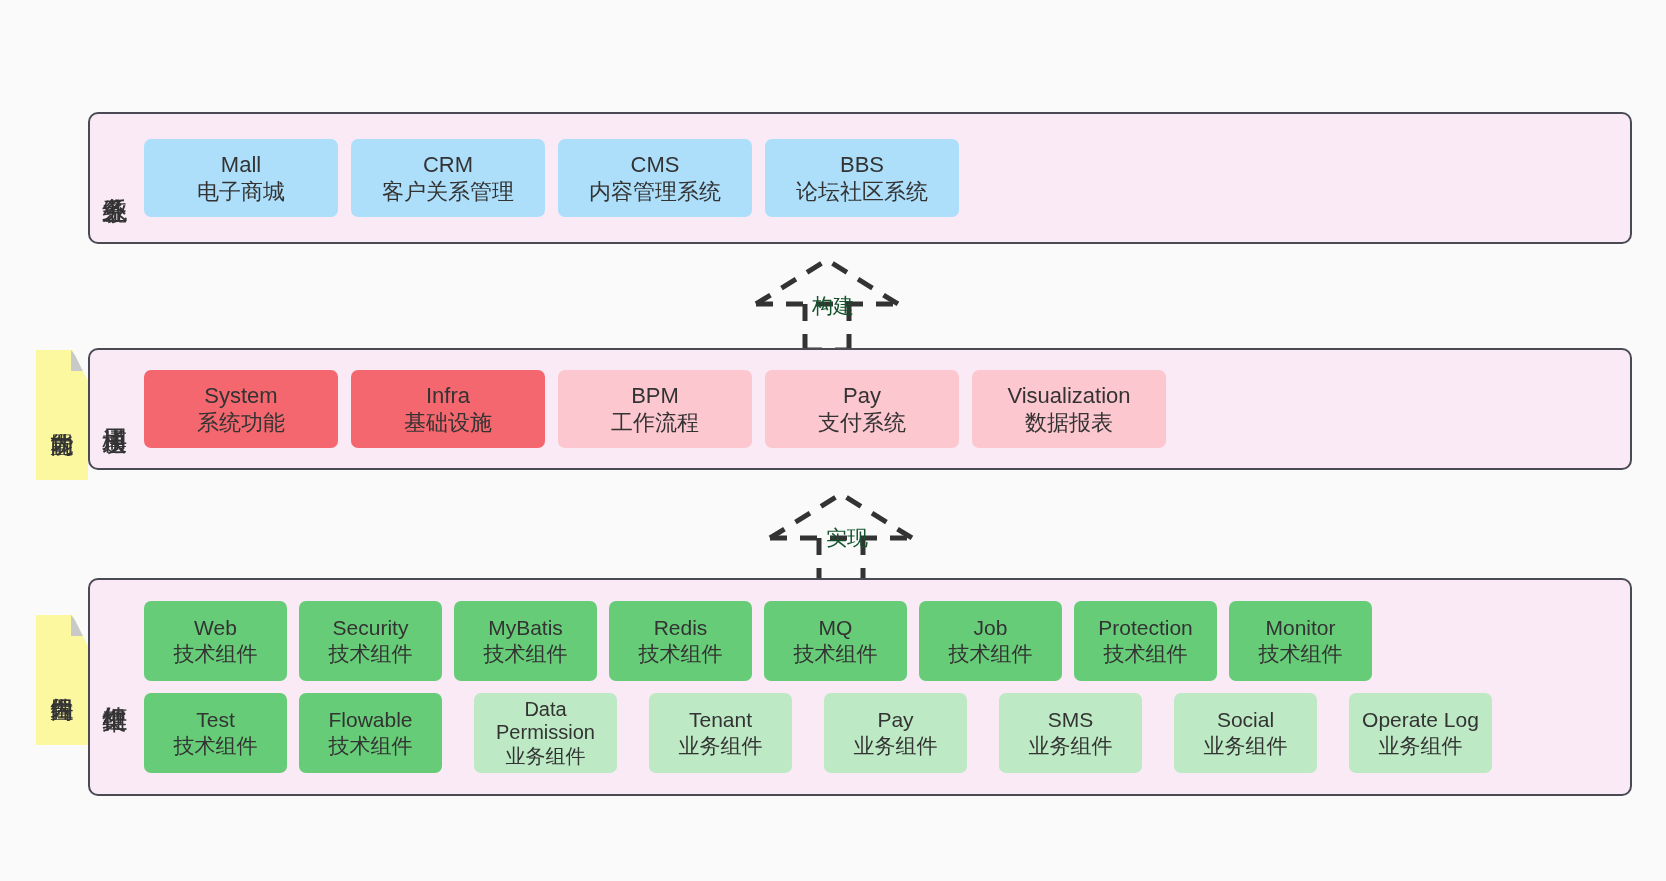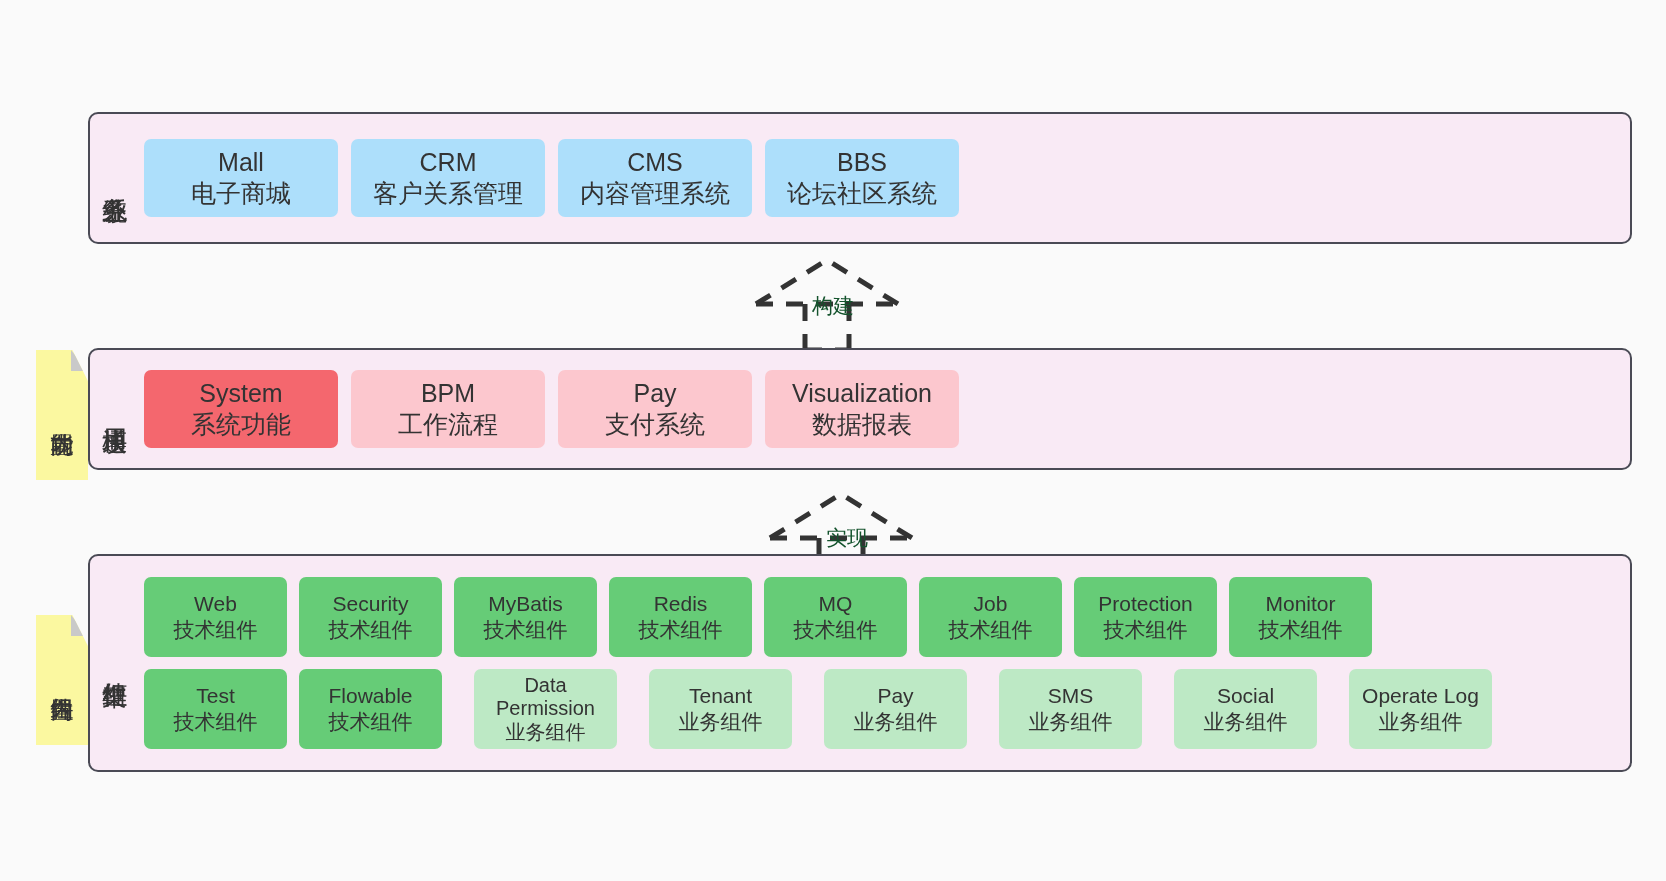--- a/index.html
+++ b/index.html
@@ -59,21 +59,21 @@
 
   
   .card {
     box-sizing: border-box;
     border-radius: 7px;
     display: flex;
     flex-direction: column;
     align-items: center;
     justify-content: center;
     text-align: center;
-    font-size: 25px;
+    font-size: 22px;
     line-height: 1.25;
     color: #333333;
     padding: 4px 6px;
   }
   .card .l1 { display:block; }
   .card .l2 { display:block; }
 
   .c-blue      { background: #addffb; }
   .c-red       { background: #f4676e; }
   .c-pink      { background: #fcc7ce; }
@@ -84,21 +84,21 @@
   #layer-business { left: 88px; top: 112px; width: 1544px; height: 132px; }
   #layer-business .layer-body { gap: 13px; padding-left: 4px; padding-right: 14px; }
   #layer-business .card { width: 194px; height: 78px; }
 
   
   #layer-modules { left: 88px; top: 348px; width: 1544px; height: 122px; }
   #layer-modules .layer-body { gap: 13px; padding-left: 4px; }
   #layer-modules .card { width: 194px; height: 78px; }
 
   
-  #layer-framework { left: 88px; top: 554px; width: 1544px; height: 218px; }
+  #layer-framework { left: 88px; top: 578px; width: 1544px; height: 218px; }
   #layer-framework .layer-body {
     flex-direction: column;
     justify-content: center;
     align-items: flex-start;
     gap: 12px;
     padding-left: 4px;
     padding-right: 14px;
   }
   .fw-row { display: flex; gap: 12px; }
   #layer-framework .card { width: 143px; height: 80px; font-size: 21px; }
@@ -189,20 +189,24 @@
     <span>内置功能</span>
   </div>
 
   <div class="layer" id="layer-modules">
     <div class="layer-title">通用模块</div>
     <div class="layer-body">
       <div class="card c-red">
         <span class="l1">System</span>
         <span class="l2">系统功能</span>
       </div>
+      <div class="card c-red">
+        <span class="l1">Infra</span>
+        <span class="l2">基础设施</span>
+      </div>
       <div class="card c-pink">
         <span class="l1">BPM</span>
         <span class="l2">工作流程</span>
       </div>
       <div class="card c-pink">
         <span class="l1">Pay</span>
         <span class="l2">支付系统</span>
       </div>
       <div class="card c-pink">
         <span class="l1">Visualization</span>

